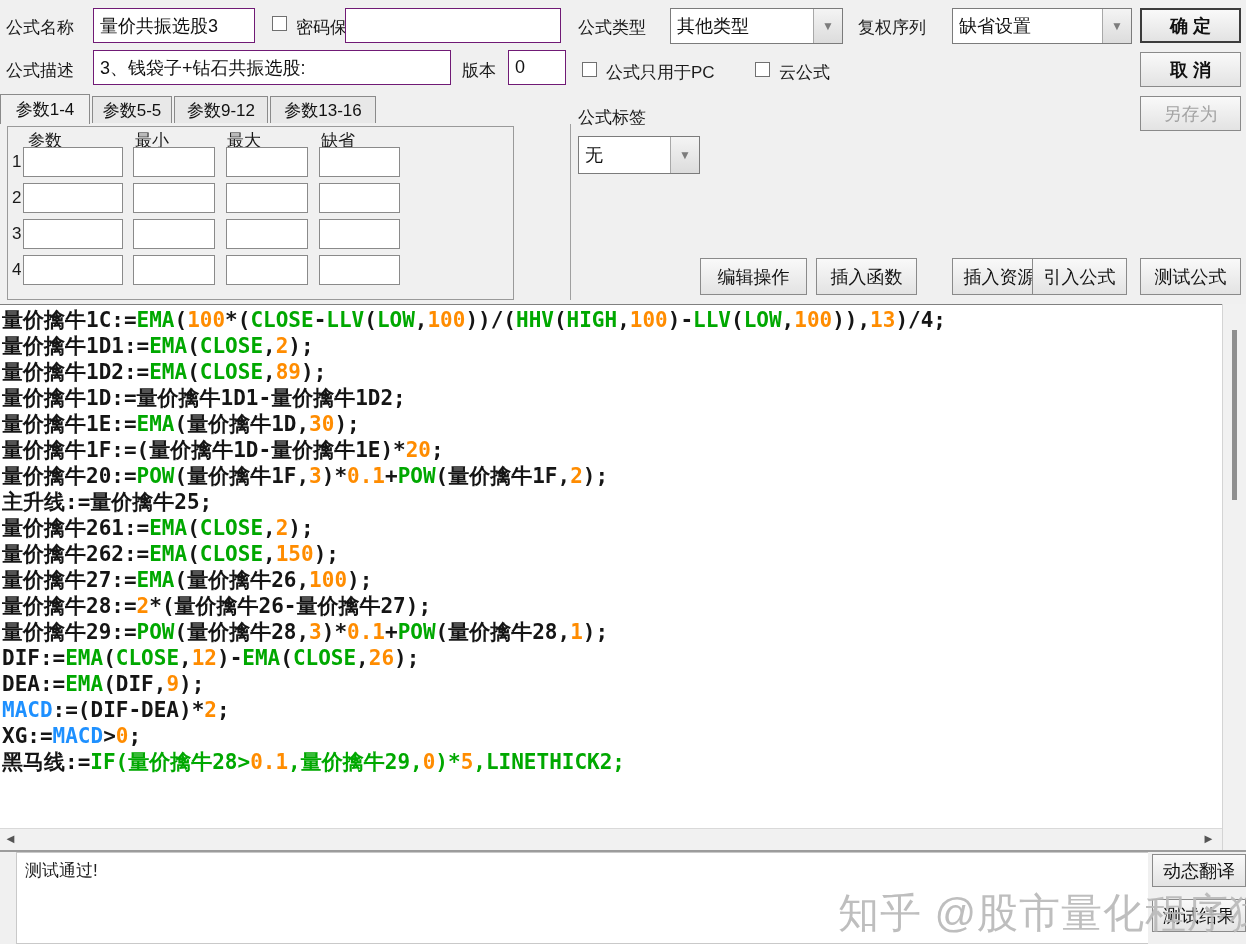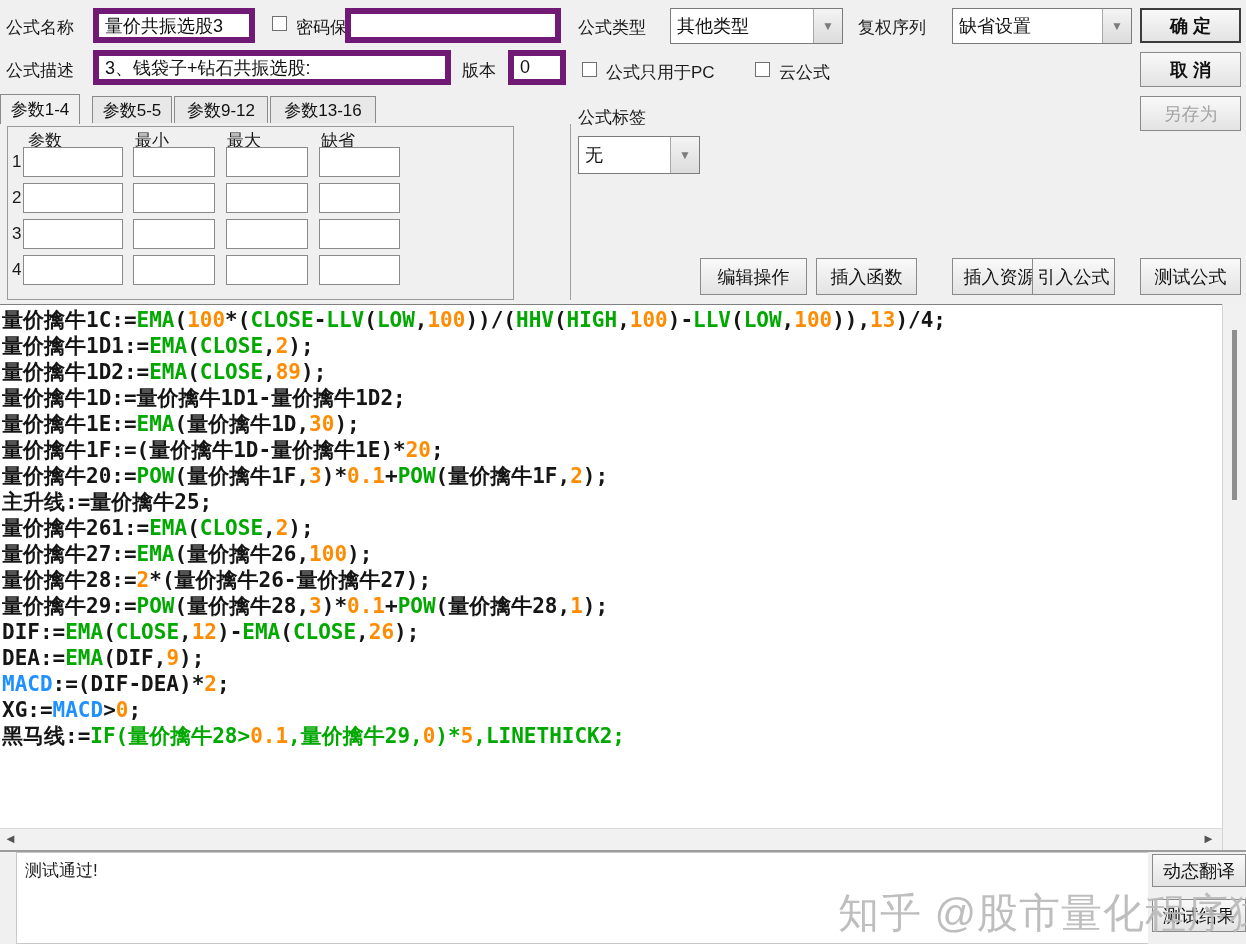--- a/index.html
+++ b/index.html
@@ -1,19 +1,19 @@
 <!DOCTYPE html>
 <html><head>
 <meta charset="utf-8">
 <style>
   html,body{margin:0;padding:0;}
   body{font-family:"Liberation Sans","DejaVu Sans",sans-serif;}
   #win{position:relative;width:1246px;height:944px;background:#f0f0f0;overflow:hidden;}
   .lbl{position:absolute;font-size:17px;color:#1a1a1a;white-space:nowrap;}
-  .inp{position:absolute;background:#fff;border:6px solid #701a75;font-size:18px;color:#111;
+  .inp{position:absolute;background:#fff;border:1px solid #701a75;font-size:18px;color:#111;
        padding:0 6px;box-sizing:border-box;display:flex;align-items:center;white-space:nowrap;overflow:hidden;}
   .btn{position:absolute;background:linear-gradient(#f9f9f9,#e3e3e3);border:1px solid #8a8a8a;
        font-size:18px;color:#111;display:flex;align-items:center;justify-content:center;
        box-sizing:border-box;cursor:pointer;white-space:nowrap;}
   .btn.default{border:2px solid #3c3c3c;font-weight:bold;}
   .btn.disabled{color:#a3a3a3;cursor:default;}
   .cb{position:absolute;width:15px;height:15px;background:#fff;border:1px solid #707070;box-sizing:border-box;}
   .combo{position:absolute;background:#fff;border:1px solid #7b7b7b;box-sizing:border-box;display:flex;}
   .combo .ctext{flex:1;font-size:18px;color:#111;padding:4px 6px;display:flex;align-items:center;overflow:hidden;white-space:nowrap;}
   .combo .carrow{width:28px;background:linear-gradient(#f4f4f4,#dcdcdc);border-left:1px solid #a8a8a8;
@@ -72,21 +72,21 @@
   <div class="inp" style="left:93px;top:50px;width:358px;height:35px;">3、钱袋子+钻石共振选股:</div>
   <span class="lbl" style="left:462px;top:59px;">版本</span>
   <div class="inp" style="left:508px;top:50px;width:58px;height:35px;">0</div>
   <span class="cb" style="left:582px;top:62px;"></span>
   <span class="lbl" style="left:606px;top:61px;">公式只用于PC</span>
   <span class="cb" style="left:755px;top:62px;"></span>
   <span class="lbl" style="left:779px;top:61px;">云公式</span>
   <div class="btn" style="left:1140px;top:52px;width:101px;height:35px;font-weight:bold;">取 消</div>
   <div class="btn disabled" style="left:1140px;top:96px;width:101px;height:35px;">另存为</div>
 
-  <div class="tab active" style="left:0px;width:80px;">参数1-4</div>
+  <div class="tab active" style="left:0px;width:90px;">参数1-4</div>
   <div class="tab" style="left:92px;width:80px;">参数5-5</div>
   <div class="tab" style="left:174px;width:94px;">参数9-12</div>
   <div class="tab" style="left:270px;width:106px;">参数13-16</div>
 
   <div id="param-panel">
       <span class="phead" style="left: 20px;">参数</span>
       <span class="phead" style="left: 127px;">最小</span>
       <span class="phead" style="left: 219px;">最大</span>
       <span class="phead" style="left: 313px;">缺省</span>
       <span class="prownum" style="left: 4px; top: 25px;">1</span>
@@ -114,33 +114,34 @@
 
   <span class="lbl" style="left:578px;top:106px;">公式标签</span>
   <div class="combo" style="left:578px;top:136px;width:122px;height:38px;">
     <span class="ctext">无</span>
     <span class="carrow">▼</span>
   </div>
 
   <div class="btn" style="left:700px;top:258px;width:107px;height:37px;">编辑操作</div>
   <div class="btn" style="left:816px;top:258px;width:101px;height:37px;">插入函数</div>
   <div class="btn" style="left:928px;top:258px;width:95px;height:37px;margin-left:24px;">插入资源</div>
-  <div class="btn" style="left:1032px;top:258px;width:83px;height:37px;">引入公式</div>
+  <div class="btn" style="left:1032px;top:258px;width:95px;height:37px;">引入公式</div>
   <div class="btn" style="left:1140px;top:258px;width:101px;height:37px;">测试公式</div>
 
   <div id="code-area" style="padding-left: 2px; padding-top: 2px;">
       <div class="cl"><span class="tk-k">量价擒牛1C:=</span><span class="tk-g">EMA</span><span class="tk-k">(</span><span class="tk-o">100</span><span class="tk-k">*(</span><span class="tk-g">CLOSE</span><span class="tk-k">-</span><span class="tk-g">LLV</span><span class="tk-k">(</span><span class="tk-g">LOW</span><span class="tk-k">,</span><span class="tk-o">100</span><span class="tk-k">))/(</span><span class="tk-g">HHV</span><span class="tk-k">(</span><span class="tk-g">HIGH</span><span class="tk-k">,</span><span class="tk-o">100</span><span class="tk-k">)-</span><span class="tk-g">LLV</span><span class="tk-k">(</span><span class="tk-g">LOW</span><span class="tk-k">,</span><span class="tk-o">100</span><span class="tk-k">)),</span><span class="tk-o">13</span><span class="tk-k">)/4;</span></div>
       <div class="cl"><span class="tk-k">量价擒牛1D1:=</span><span class="tk-g">EMA</span><span class="tk-k">(</span><span class="tk-g">CLOSE</span><span class="tk-k">,</span><span class="tk-o">2</span><span class="tk-k">);</span></div>
       <div class="cl"><span class="tk-k">量价擒牛1D2:=</span><span class="tk-g">EMA</span><span class="tk-k">(</span><span class="tk-g">CLOSE</span><span class="tk-k">,</span><span class="tk-o">89</span><span class="tk-k">);</span></div>
       <div class="cl"><span class="tk-k">量价擒牛1D:=量价擒牛1D1-量价擒牛1D2;</span></div>
       <div class="cl"><span class="tk-k">量价擒牛1E:=</span><span class="tk-g">EMA</span><span class="tk-k">(量价擒牛1D,</span><span class="tk-o">30</span><span class="tk-k">);</span></div>
       <div class="cl"><span class="tk-k">量价擒牛1F:=(量价擒牛1D-量价擒牛1E)*</span><span class="tk-o">20</span><span class="tk-k">;</span></div>
       <div class="cl"><span class="tk-k">量价擒牛20:=</span><span class="tk-g">POW</span><span class="tk-k">(量价擒牛1F,</span><span class="tk-o">3</span><span class="tk-k">)*</span><span class="tk-o">0.1</span><span class="tk-k">+</span><span class="tk-g">POW</span><span class="tk-k">(量价擒牛1F,</span><span class="tk-o">2</span><span class="tk-k">);</span></div>
       <div class="cl"><span class="tk-k">主升线:=量价擒牛25;</span></div>
       <div class="cl"><span class="tk-k">量价擒牛261:=</span><span class="tk-g">EMA</span><span class="tk-k">(</span><span class="tk-g">CLOSE</span><span class="tk-k">,</span><span class="tk-o">2</span><span class="tk-k">);</span></div>
+      <div class="cl"><span class="tk-k">量价擒牛262:=</span><span class="tk-g">EMA</span><span class="tk-k">(</span><span class="tk-g">CLOSE</span><span class="tk-k">,</span><span class="tk-o">150</span><span class="tk-k">);</span></div>
       <div class="cl"><span class="tk-k">量价擒牛27:=</span><span class="tk-g">EMA</span><span class="tk-k">(量价擒牛26,</span><span class="tk-o">100</span><span class="tk-k">);</span></div>
       <div class="cl"><span class="tk-k">量价擒牛28:=</span><span class="tk-o">2</span><span class="tk-k">*(量价擒牛26-量价擒牛27);</span></div>
       <div class="cl"><span class="tk-k">量价擒牛29:=</span><span class="tk-g">POW</span><span class="tk-k">(量价擒牛28,</span><span class="tk-o">3</span><span class="tk-k">)*</span><span class="tk-o">0.1</span><span class="tk-k">+</span><span class="tk-g">POW</span><span class="tk-k">(量价擒牛28,</span><span class="tk-o">1</span><span class="tk-k">);</span></div>
       <div class="cl"><span class="tk-k">DIF:=</span><span class="tk-g">EMA</span><span class="tk-k">(</span><span class="tk-g">CLOSE</span><span class="tk-k">,</span><span class="tk-o">12</span><span class="tk-k">)-</span><span class="tk-g">EMA</span><span class="tk-k">(</span><span class="tk-g">CLOSE</span><span class="tk-k">,</span><span class="tk-o">26</span><span class="tk-k">);</span></div>
       <div class="cl"><span class="tk-k">DEA:=</span><span class="tk-g">EMA</span><span class="tk-k">(DIF,</span><span class="tk-o">9</span><span class="tk-k">);</span></div>
       <div class="cl"><span class="tk-b">MACD</span><span class="tk-k">:=(DIF-DEA)*</span><span class="tk-o">2</span><span class="tk-k">;</span></div>
       <div class="cl"><span class="tk-k">XG:=</span><span class="tk-b">MACD</span><span class="tk-k">&gt;</span><span class="tk-o">0</span><span class="tk-k">;</span></div>
       <div class="cl"><span class="tk-k">黑马线:=</span><span class="tk-g">IF(量价擒牛28&gt;</span><span class="tk-o">0.1</span><span class="tk-g">,量价擒牛29,</span><span class="tk-o">0</span><span class="tk-g">)*</span><span class="tk-o">5</span><span class="tk-g">,LINETHICK2;</span></div>
     </div>
 

